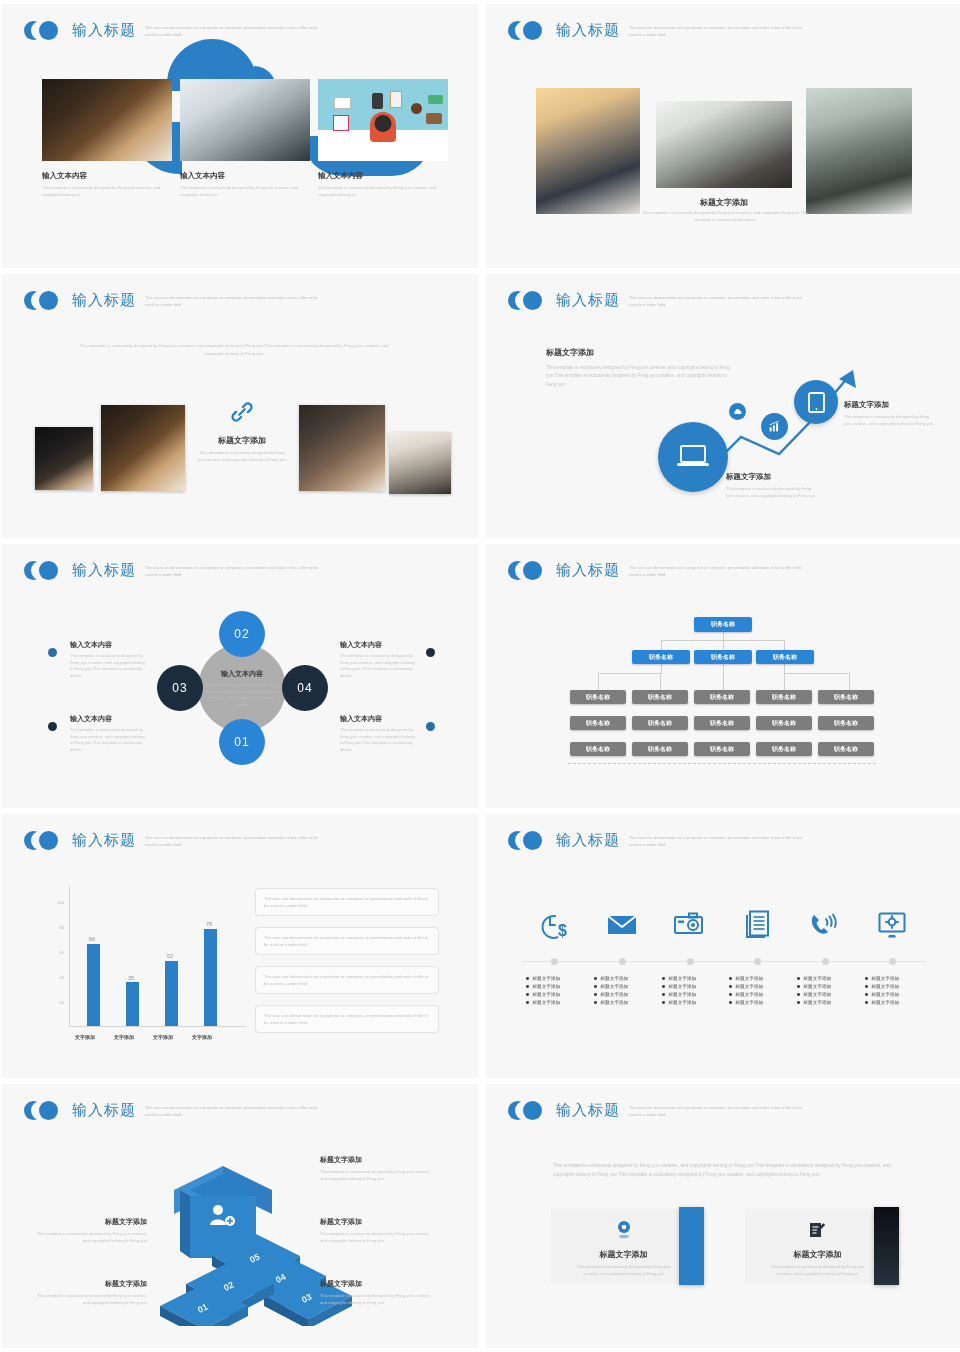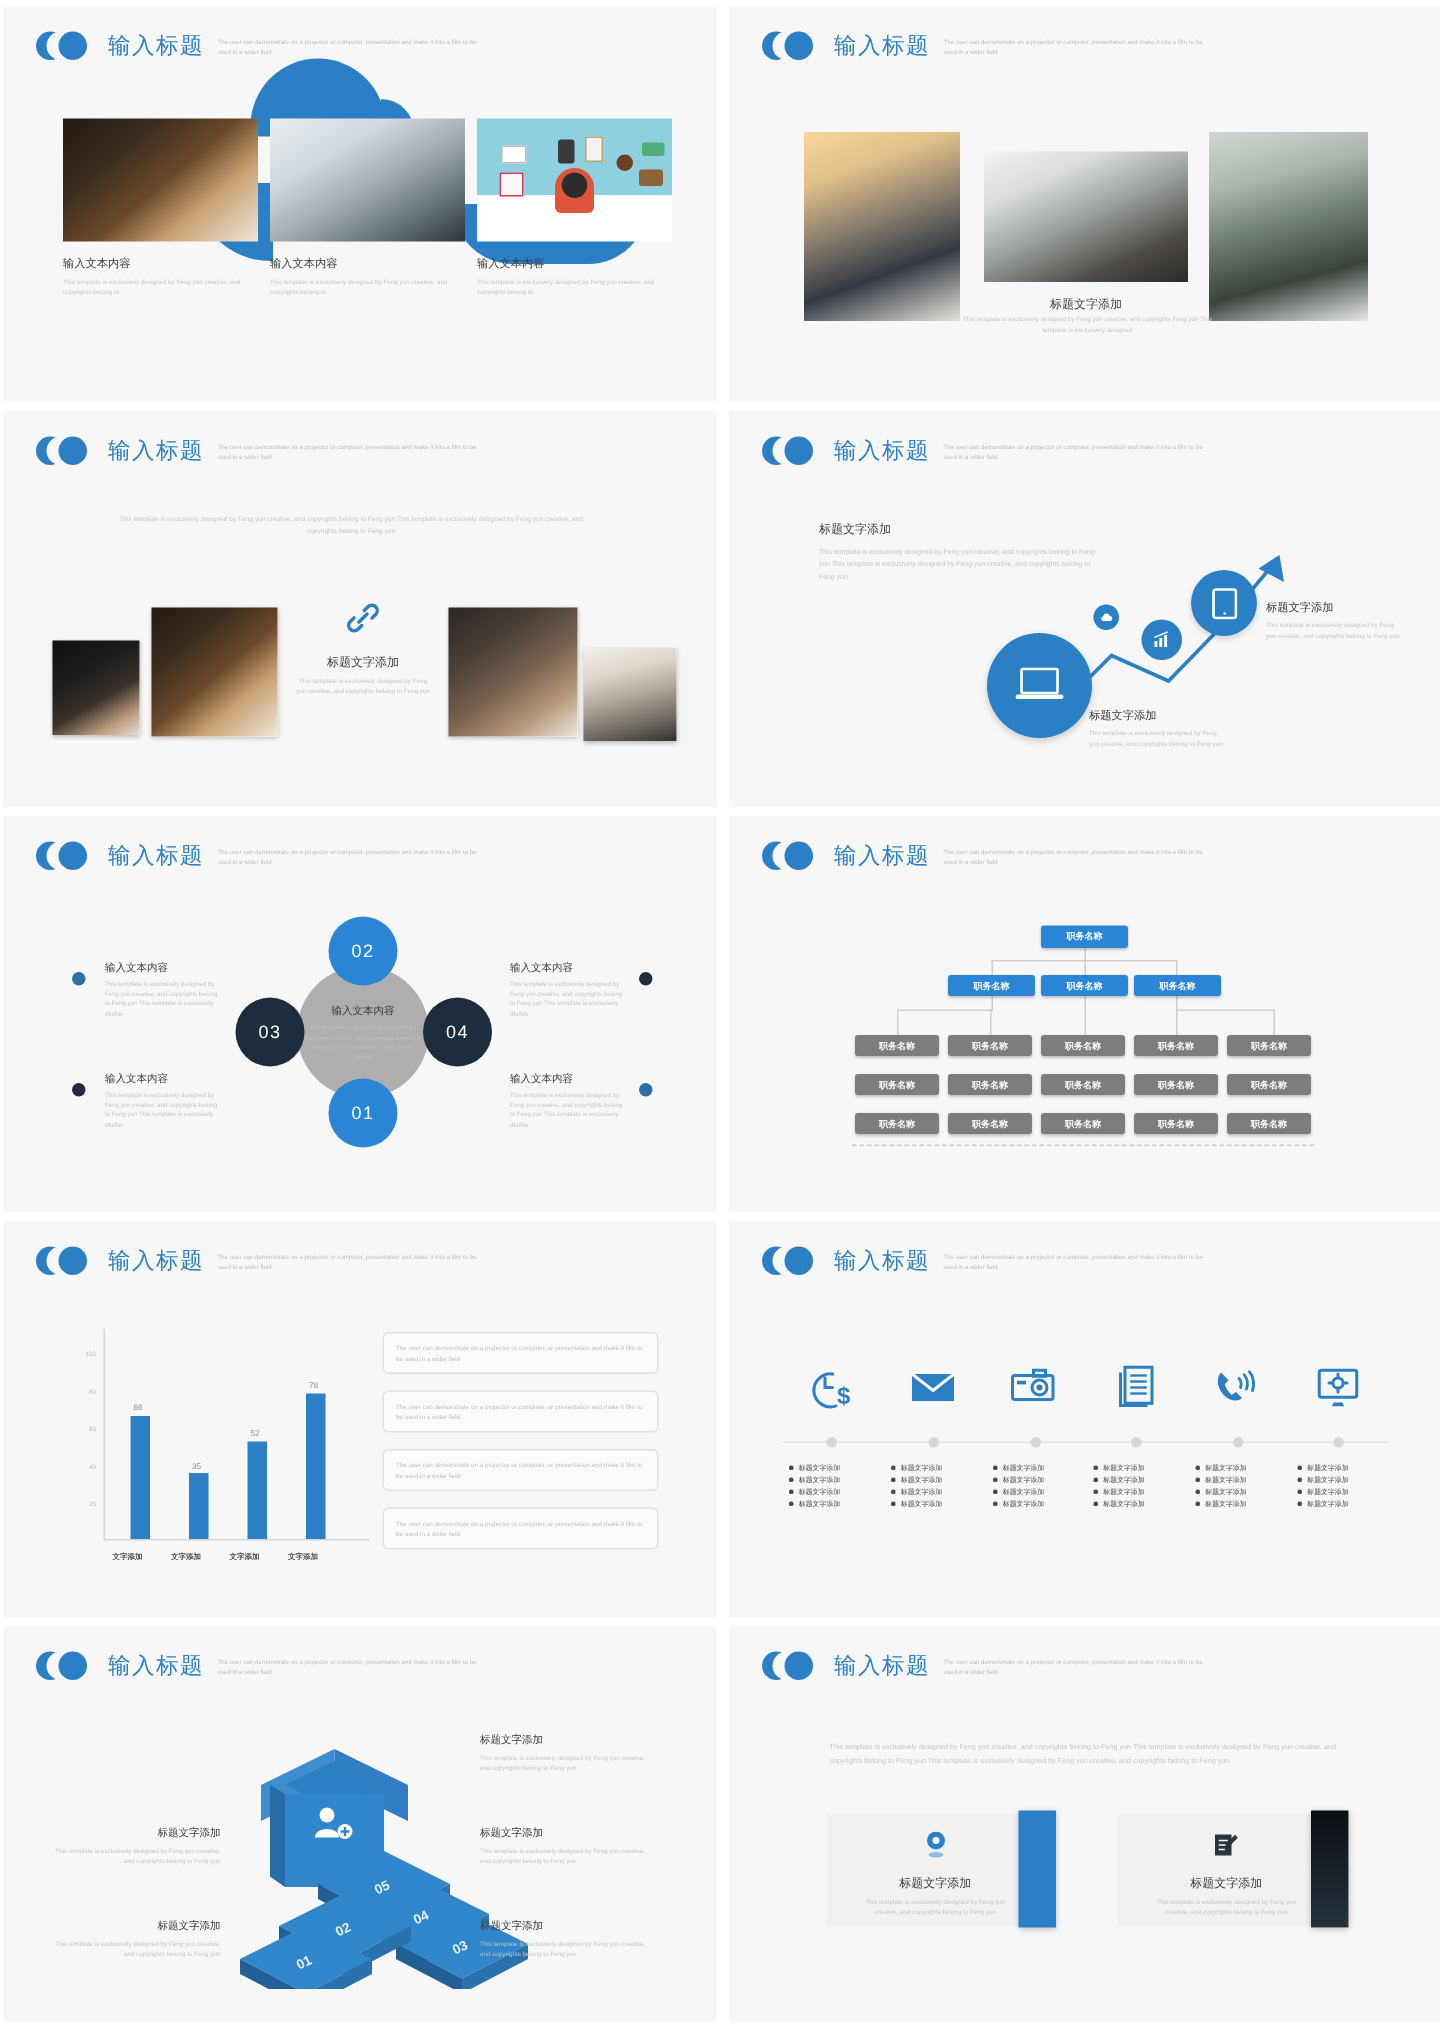--- a/index.html
+++ b/index.html
@@ -42,21 +42,21 @@
   .hdr-title {
     font-size: 15px; color: #2b7fc4; letter-spacing: 1px;
     margin-left: 10px; font-weight: 400; white-space: nowrap;
   }
   .hdr-sub {
     font-size: 4.1px; color: #b9bcbf; line-height: 1.65; margin-left: 9px;
     max-width: 180px; padding-top: 2px;
   }
 
   
-  .t-h { font-weight: normal; color: #3a3a3a; }
+  .t-h { font-weight: bold; color: #3a3a3a; }
   .t-b { color: #c2c4c6; line-height: 1.6; }
 
   
   .ph { background-size: cover; background-position: center; position: relative; }
   .ph-dark-laptop { background: linear-gradient(140deg,#221a14 0%,#3b2c1e 28%,#6b4a2b 52%,#c9a173 72%,#efe6da 100%); }
   .ph-hands-desk  { background: linear-gradient(150deg,#e9eef1 0%,#cfd8dd 30%,#9fa9ad 55%,#5f6b70 80%,#2e3538 100%); }
   .ph-illus       { background: linear-gradient(180deg,#8fd0e0 0%,#8fd0e0 62%,#ffffff 62%,#ffffff 100%); }
   .ph-team-sun    { background: linear-gradient(160deg,#f6d79a 0%,#e2c089 22%,#8e8170 45%,#333a44 70%,#e6e2da 100%); }
   .ph-meeting     { background: linear-gradient(155deg,#f2f3f2 0%,#d9dcd9 25%,#9aa09c 50%,#4d4a46 78%,#2b2a28 100%); }
   .ph-laptop-note { background: linear-gradient(165deg,#cfd9d3 0%,#aab6ae 26%,#6d7a72 50%,#3a423c 74%,#e7e9e6 100%); }

